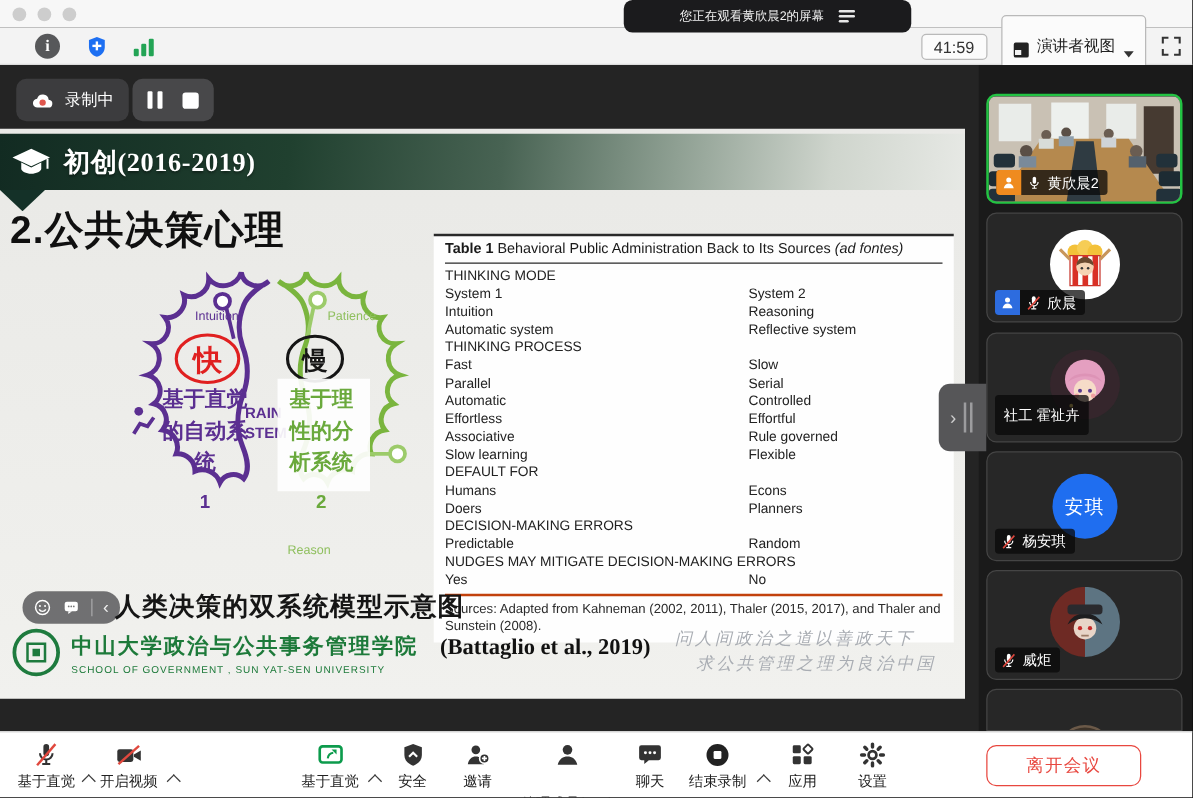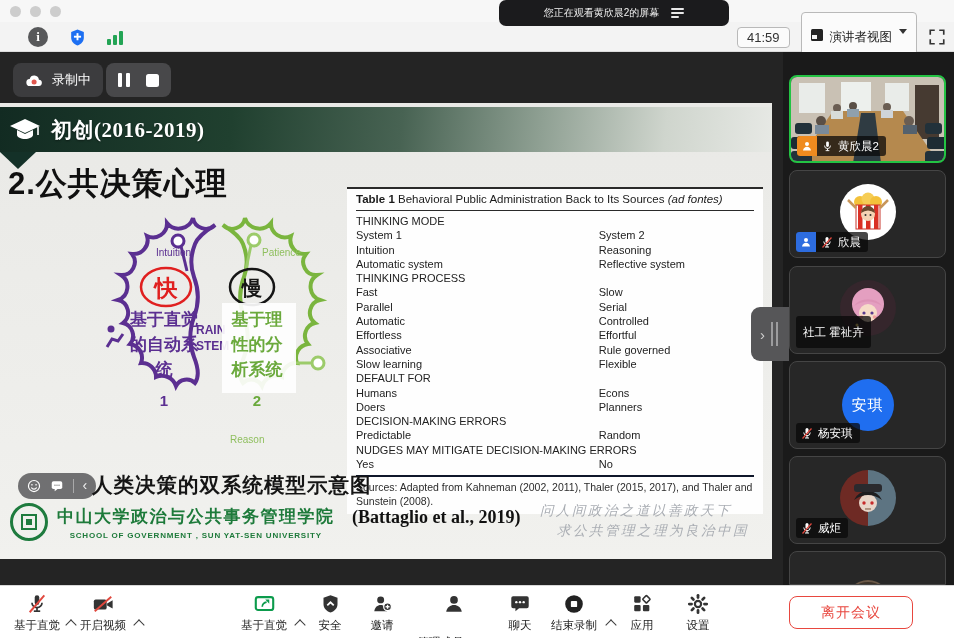--- a/index.html
+++ b/index.html
@@ -23,21 +23,21 @@
     border-bottom:1px solid #dcdcdc; }
   .mb-left { position:absolute; left:28px; top:4px; display:flex; gap:20px; align-items:center; height:22px; }
   .info-ic { width:20px; height:20px; border-radius:50%; background:#57585a; color:#fff; font-size:13px;
     font-weight:bold; font-family:"Liberation Serif",serif; display:flex; align-items:center; justify-content:center; }
   .signal { display:flex; align-items:flex-end; gap:2.5px; height:15px; }
   .signal i { display:block; width:3.5px; background:#23a455; border-radius:1px; }
   .mb-right { position:absolute; right:8px; top:3px; display:flex; gap:11px; align-items:center; height:24px; }
   .timer { border:1px solid #b9b9b9; border-radius:4px; background:#fbfbfb; color:#333;
     font-size:13px; padding:2px 9px; }
   .viewbtn { border:1px solid #b9b9b9; border-radius:4px; background:#fbfbfb; color:#222;
-    font-size:12.5px; padding:16px 9px; display:flex; align-items:flex-start; gap:7px; }
+    font-size:12.5px; padding:16px 9px; display:flex; align-items:flex-end; gap:7px; }
   .view-ic { position:relative; width:12px; height:12px; background:#222; border-radius:1.5px; }
   .view-ic:after { content:""; position:absolute; left:1.5px; bottom:1.5px; width:4.5px; height:4px; background:#f3f3f3; }
   .caret-down { width:0; height:0; border-left:4px solid transparent; border-right:4px solid transparent;
     border-top:5px solid #333; }
 
   
   .main { position:absolute; left:0; top:52px; width:945px; height:533px; background:#242424; }
 
   
   .recwrap { position:absolute; left:13px; top:11px; display:flex; gap:3px; z-index:20; }
@@ -63,42 +63,42 @@
     letter-spacing:1px; }
 
   .brain { position:absolute; left:94px; top:102px; }
 
   
   .tbl { position:absolute; left:347px; top:84px; width:416px; background:#fefefe;
     padding:0 9px 6px 9px; border-top:2px solid #2a2a2a; color:#222; }
   .tbl-title { font-size:11.5px; padding:4px 0 5px 0; border-bottom:1.5px solid #2a2a2a; color:#1a1a1a; }
   .tbl-title b { font-weight:bold; }
   .tbl-title i { font-style:italic; }
-  .tbody { padding:3px 0 4px 0; border-bottom:2px solid #0f172a; }
+  .tbody { padding:3px 0 4px 0; border-bottom:2px solid #c2410c; }
   .tr { display:flex; font-size:11px; line-height:14.3px; }
   .tl { width:61%; white-space:nowrap; }
   .trr { flex:1; }
   .tsources { font-size:10.5px; line-height:13.5px; padding-top:4px; color:#2c2c2c; }
 
   
   .emoji-pill { position:absolute; left:18px; top:370px; width:78px; height:26px;
     background:rgba(80,80,82,.8); border-radius:14px; display:flex; align-items:center;
     justify-content:space-evenly; }
   .pill-div { width:1px; height:14px; background:rgba(255,255,255,.4); }
   .pill-chev { color:#f0f0f0; font-size:14px; line-height:1; transform:translateY(-1px); }
   .caption { position:absolute; left:92px; top:368px; font-size:20.5px; font-weight:bold;
     font-family:"Liberation Serif",serif; color:#151515; letter-spacing:1px; }
   .logo-row { position:absolute; left:10px; top:400px; display:flex; align-items:center; gap:9px; }
   .logo-circle { width:38px; height:38px; border:3px solid #1e7b3e; border-radius:50%;
     display:flex; align-items:center; justify-content:center; }
   .logo-inner { width:16px; height:16px; border:2.5px solid #1e7b3e; display:flex;
     align-items:center; justify-content:center; }
   .logo-core { width:6px; height:6px; background:#1e7b3e; }
   .school-cn { font-size:17px; font-weight:bold; color:#1d7a3a; letter-spacing:1.5px; }
-  .school-en { font-size:8px; font-weight:700; color:#1d7a3a; letter-spacing:0.8px; margin-top:3px;text-align:center; }
+  .school-en { font-size:8px; font-weight:400; color:#1d7a3a; letter-spacing:0.8px; margin-top:3px; }
   .citation { position:absolute; left:352px; top:404px; font-size:18px; font-weight:bold;
     font-family:"Liberation Serif",serif; color:#111; }
   .calligraphy { position:absolute; left:540px; top:398px; width:228px; color:#a9adb3;
     font-size:13.5px; letter-spacing:2.5px; font-family:"Liberation Serif",serif; font-style:italic;
     line-height:20px; }
   .calligraphy .l2 { margin-left:17px; }
 
   
   .handle { position:absolute; left:751px; top:255px; width:38px; height:54px; background:#565658;
     border-radius:9px 0 0 9px; display:flex; align-items:center; z-index:15; }

